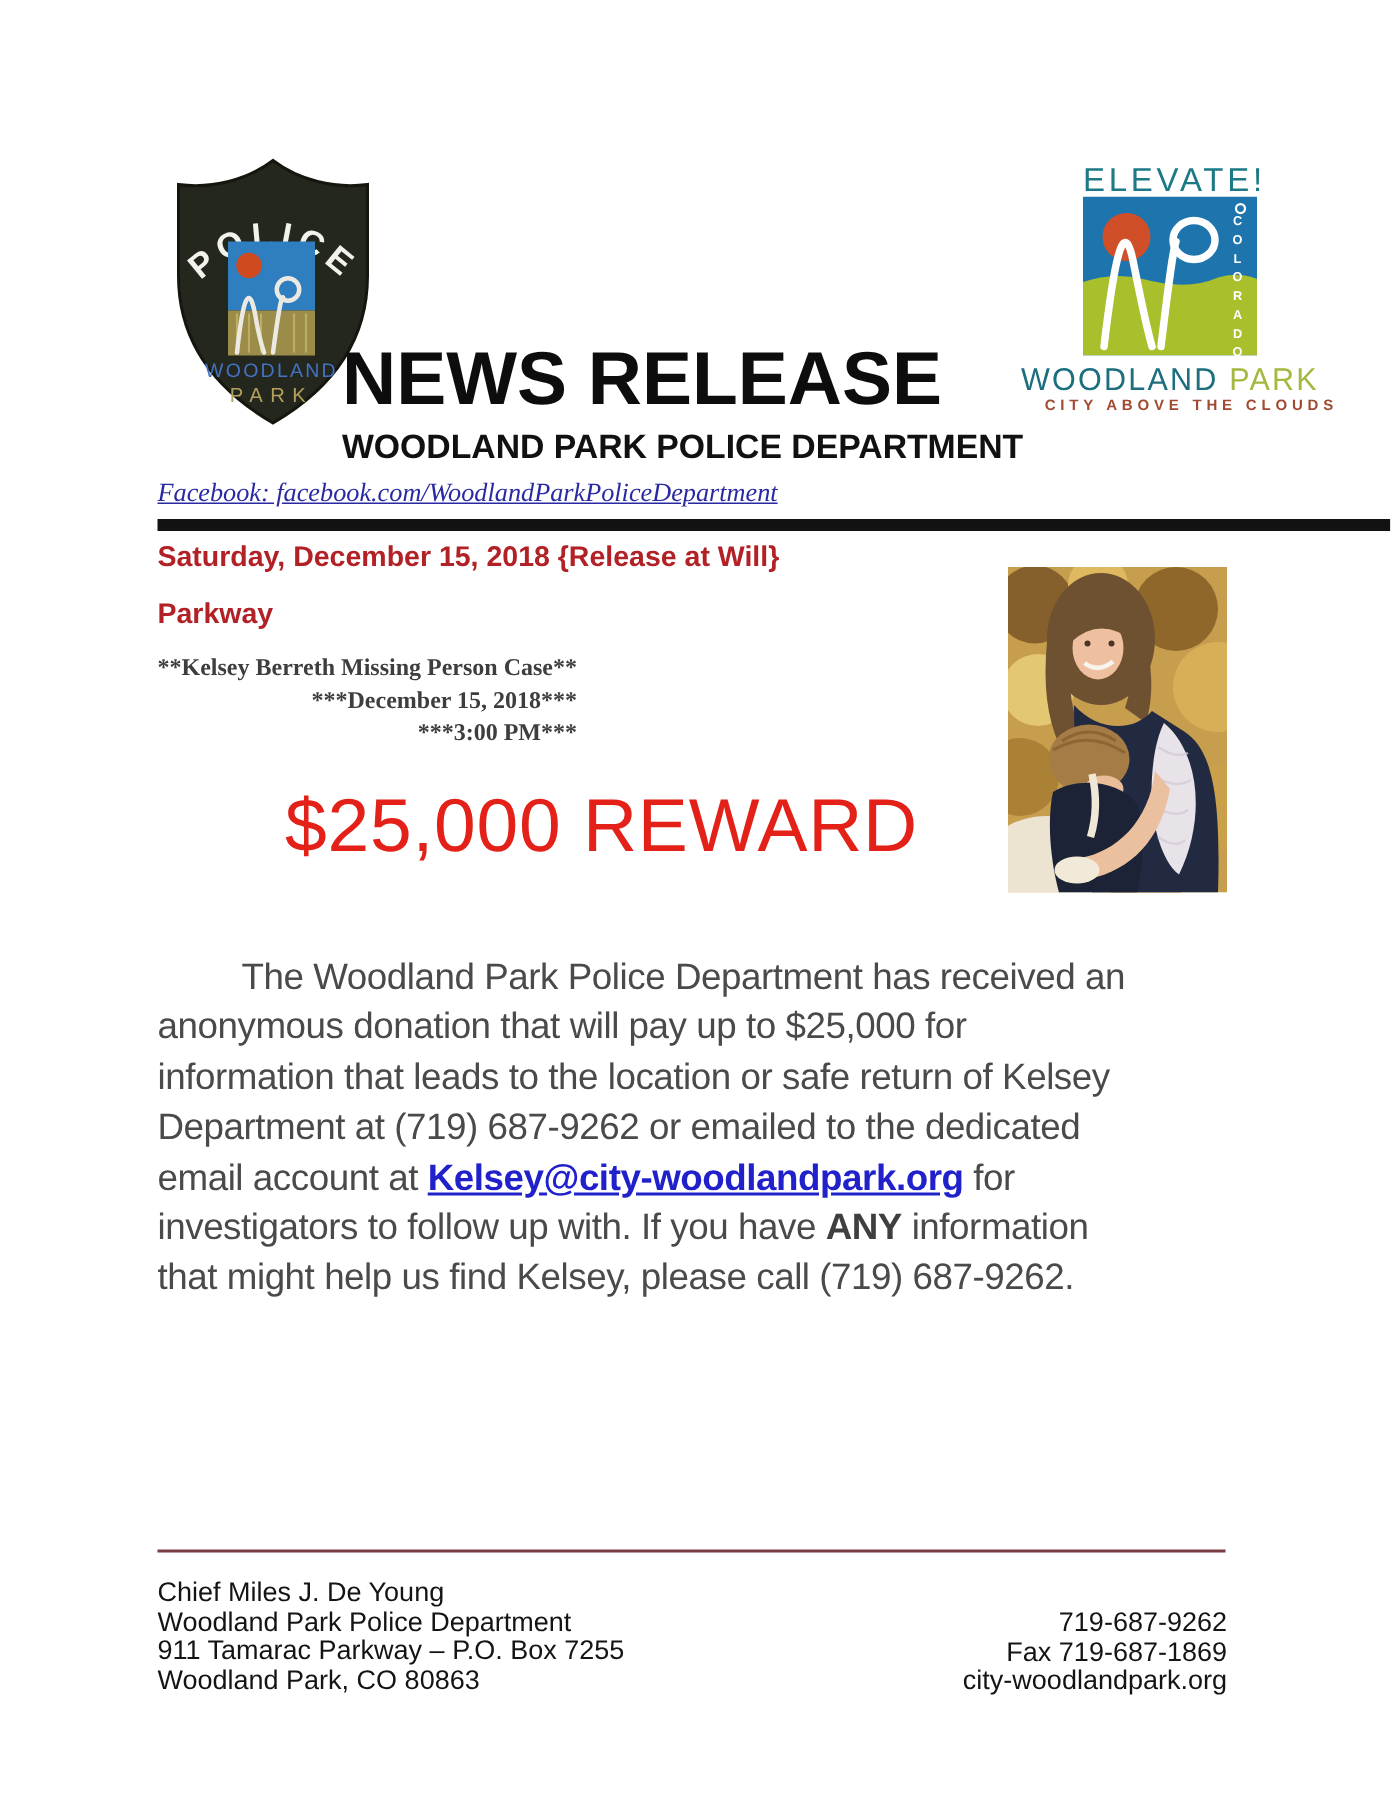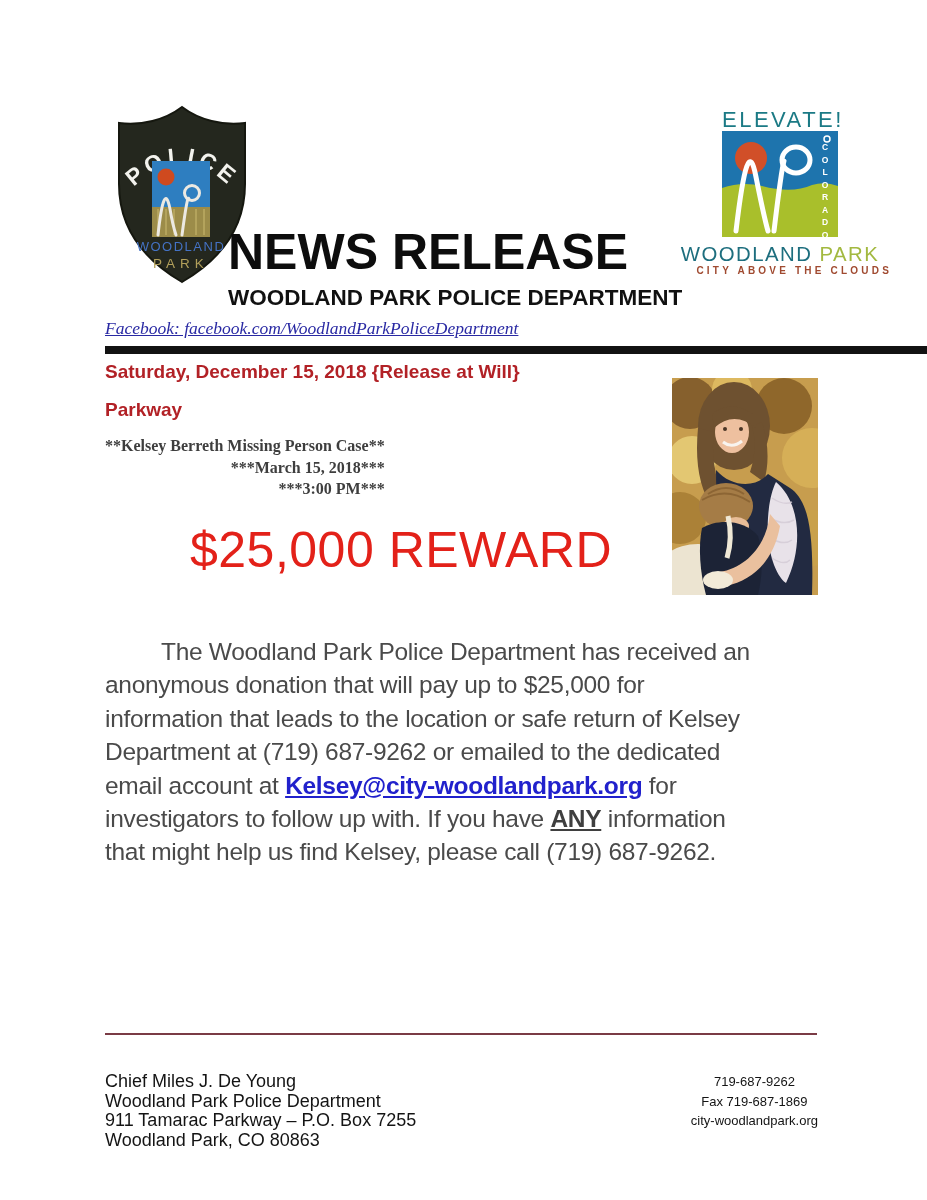--- a/index.html
+++ b/index.html
@@ -75,32 +75,32 @@
   }
 
   
   #body-text{
     position:absolute;left:105px;top:635px;
     font-size:24.5px;letter-spacing:-0.3px;line-height:33.4px;color:#4a4a4a;
   }
   .body-line{white-space:pre;}
   .body-line.indent{padding-left:56px;}
   #email-link{color:var(--link-blue,#2121cc);font-weight:bold;text-decoration:underline;}
-  .bold-underline{font-weight:bold;text-decoration:underline;color:#3f3f3f;}
+  .bold-underline{font-weight:bold;color:#3f3f3f;}
 
   
   #footer-rule{position:absolute;left:105px;top:1033px;width:712px;height:2px;
     background:var(--maroon-rule,#7a3b45);}
   #footer-left{
     position:absolute;left:105px;top:1052px;
-    font-size:18px;line-height:19.6px;color:#141414;white-space:nowrap;margin-top:20px;
+    font-size:18px;line-height:19.6px;color:#141414;white-space:nowrap;
   }
   #footer-right{
-    position:absolute;right:109px;top:1072px;text-align:center;
-    font-size:13px;line-height:19.6px;color:#141414;white-space:nowrap;
+    position:absolute;right:109px;top:1072px;text-align:right;
+    font-size:18px;line-height:19.6px;color:#141414;white-space:nowrap;
   }
 </style>
 </head>
 <body>
 
 <div id="page">
 
   <div id="badge">
     <svg width="140" height="184" viewBox="0 0 140 184">
       <path d="M70,4 C87,17 111,23 133,20 L133,81 C133,127 106,158 70,179 C34,158 7,127 7,81 L7,20 C29,23 53,17 70,4 Z" fill="#24271e" stroke="#15170f" stroke-width="2"></path>
@@ -156,21 +156,21 @@
       <span class="p">PARK</span>
     </div>
     <div id="citylogo-tagline">CITY ABOVE THE CLOUDS</div>
   </div>
 
   <div id="date-line" class="red-bold">Saturday, December 15, 2018 {Release at Will}</div>
   <div id="update-label" class="red-bold">Parkway</div>
 
   <div id="case-block">
     <div>**Kelsey Berreth Missing Person Case**</div>
-    <div>***March 15, 2018***</div>
+    <div>***December 15, 2018***</div>
     <div>***3:00 PM***</div>
   </div>
 
   <div id="photo">
     <svg width="146" height="217" viewBox="0 0 146 217">
       <rect width="146" height="217" fill="#c79d4e"></rect>
       <g opacity="0.9">
         <circle cx="18" cy="25" r="26" fill="#7f5a2a"></circle>
         <circle cx="60" cy="12" r="20" fill="#e0bd62"></circle>
         <circle cx="112" cy="28" r="28" fill="#8a6228"></circle>

